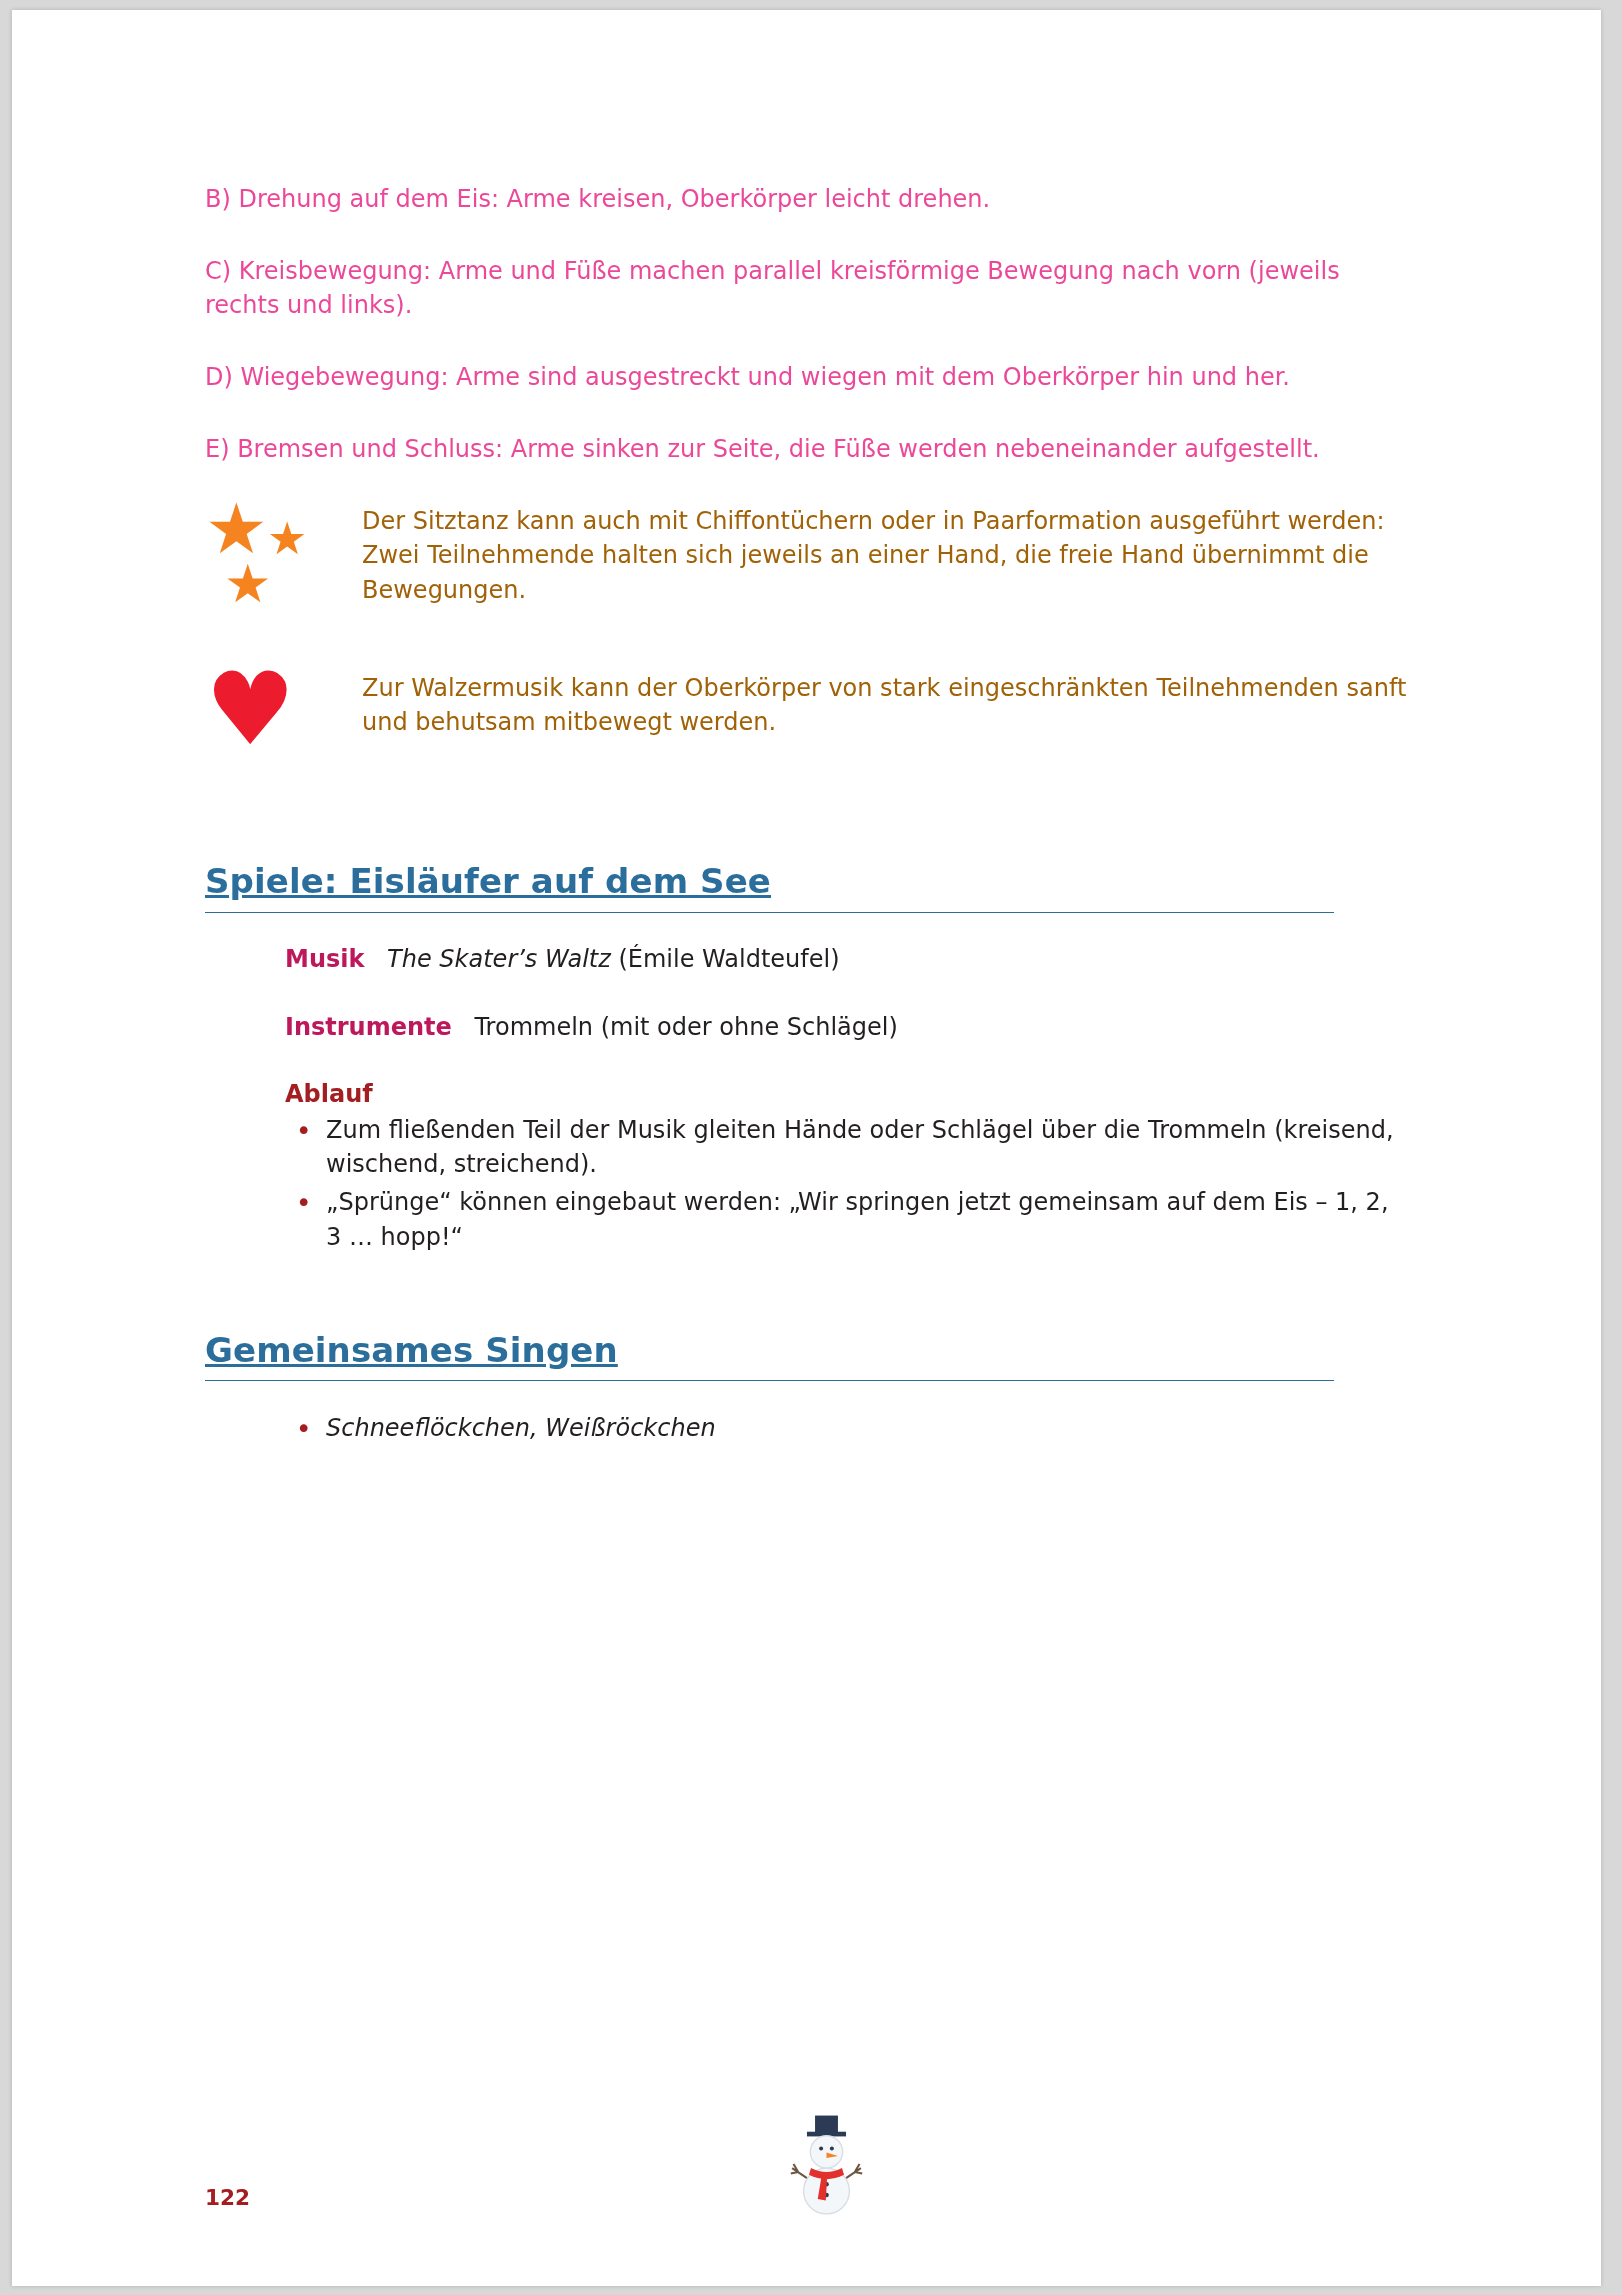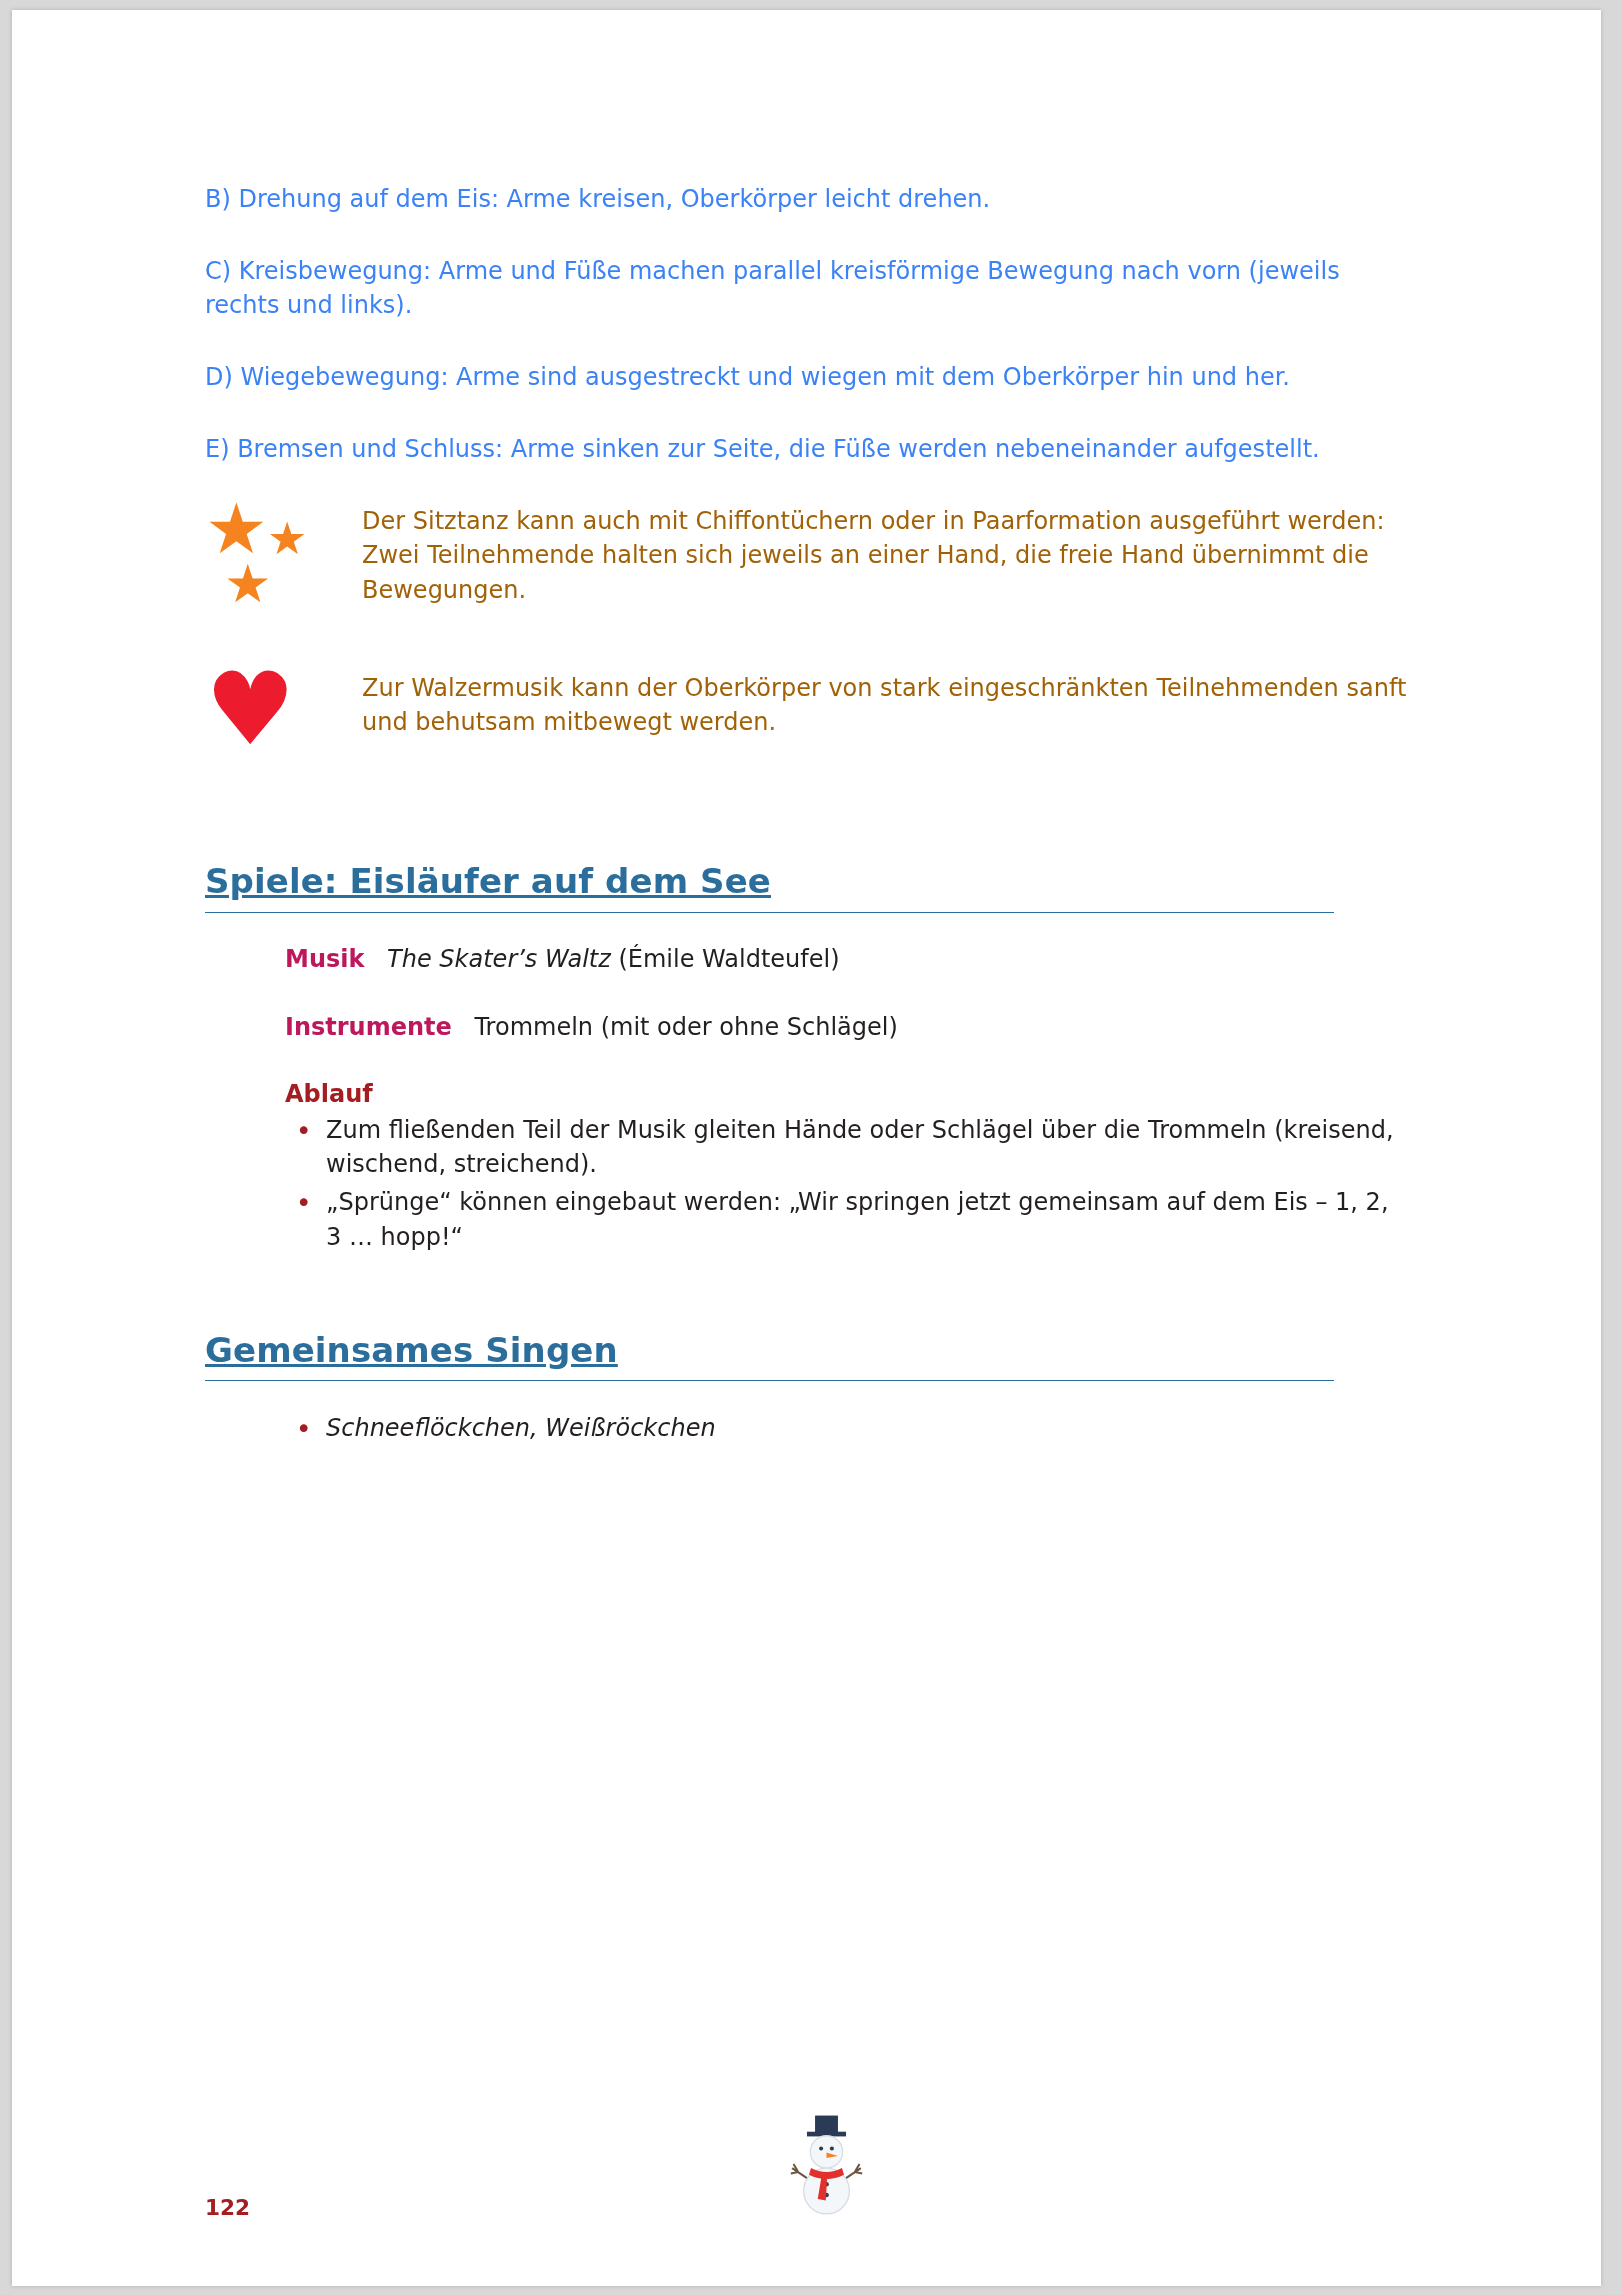--- a/index.html
+++ b/index.html
@@ -25,21 +25,21 @@
   .content {
     position: absolute;
     left: 193px;
     top: 172px;
     width: 1210px;
   }
 
   .para {
     font-size: 24px;
     line-height: 1.42;
-    color: #3b82f6;
+    color: #ec4899;
     margin: 0 0 38px 0;
     max-width: 1149px;
   }
   .para:last-child { margin-bottom: 0; }
 
   
   .iconblock {
     position: relative;
     min-height: 135px;
     margin-bottom: 20px;
@@ -138,21 +138,21 @@
     top: -1.4px;
     color: #a31d21;
     font-size: 27px;
   }
 
   .songlist li { font-style: italic; }
 
   .footer-page {
     position: absolute;
     left: 193px;
-    bottom: 66px;
+    bottom: 76px;
     font-size: 21.6px;
     font-weight: bold;
     color: #a31d21;
   }
   .snowman {
     position: absolute;
     left: 764px;
     bottom: 41px;
     width: 101px;
     height: 135px;

